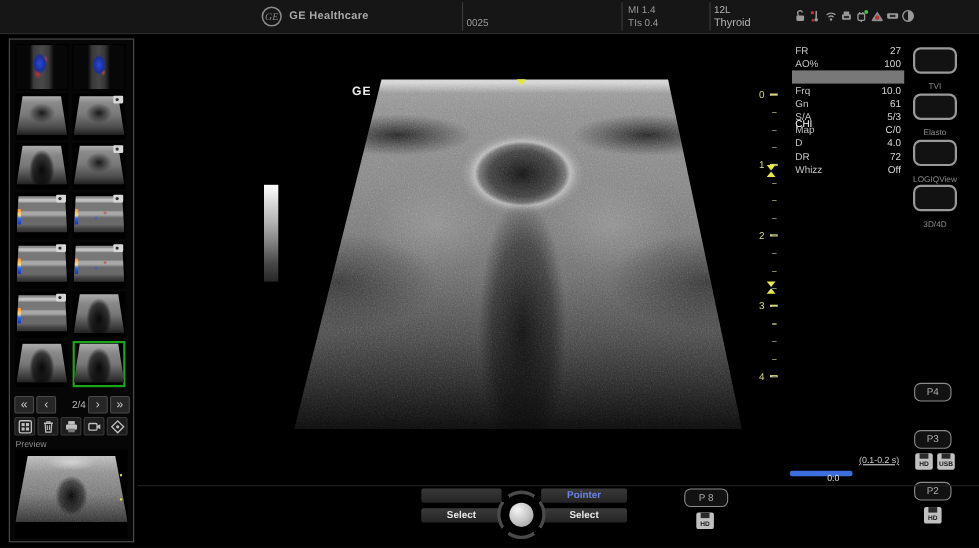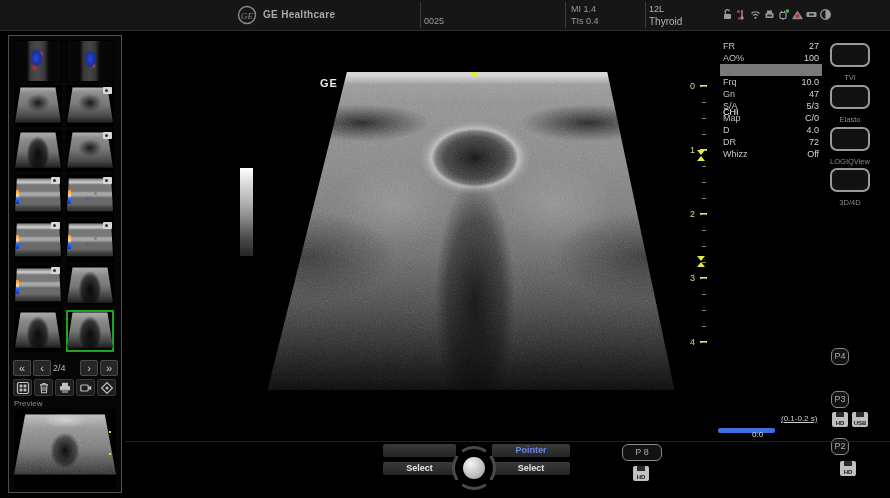--- a/index.html
+++ b/index.html
@@ -47,21 +47,21 @@
     background:linear-gradient(180deg,#ff9030,#ffe080 40%,#3070ff 60%,#1030c0);}
   .dots .img::after{content:"";position:absolute;inset:0;background:
     radial-gradient(2px 2px at 62% 44%, #d04040, rgba(0,0,0,0) 90%),
     radial-gradient(2px 2px at 44% 56%, #3858d8, rgba(0,0,0,0) 90%);}
   .clipicon{position:absolute;top:2px;right:2px;width:9px;height:7px;background:#d8d8d8;border-radius:1px;}
   .clipicon::after{content:"";position:absolute;left:2px;top:2px;width:3px;height:3px;background:#333;border-radius:50%;}
 
   .pager{position:absolute;left:4px;top:323px;width:105px;height:17px;display:flex;gap:2px;align-items:center;}
   .pbtn{width:18px;height:16px;background:#262626;border:1px solid #4a4a4a;border-radius:2px;color:#cfcfcf;
         font-size:11px;line-height:12px;padding:0;text-align:center;font-family:inherit;}
-  .pageno{flex:1;text-align:left;font-size:9px;color:#b8b8b8;}
+  .pageno{flex:1;text-align:right;font-size:9px;color:#b8b8b8;}
   .tools{position:absolute;left:4px;top:343px;display:flex;gap:2px;}
   .tbtn{width:19px;height:17px;background:#1e1e1e;border:1px solid #383838;border-radius:2px;display:flex;align-items:center;justify-content:center;padding:0;}
   .prevlabel{position:absolute;left:5px;top:363px;font-size:8px;color:#8a8a8a;}
   .previmg{position:absolute;left:5px;top:373px;width:102px;height:80px;background:#000;overflow:hidden;}
   .pimg{position:absolute;inset:0;clip-path:polygon(11% 7%,89% 7%,100% 82%,0% 82%);background:
     radial-gradient(18px 22px at 50% 52%, rgba(0,0,0,.92), rgba(0,0,0,.5) 60%, rgba(0,0,0,0) 82%),
     radial-gradient(30px 10px at 50% 14%, rgba(235,235,235,.55), rgba(0,0,0,0) 75%),
     linear-gradient(180deg,#b8b8b8 8%,#909090 25%,#787878 50%,#404040 75%,#101010 95%);}
   .pdot{position:absolute;width:2px;height:2px;background:#d8d84a;right:5px;}
 
@@ -109,21 +109,21 @@
 
   
   .cinebar{position:absolute;left:718px;top:428px;width:57px;height:5px;background:#3c6edd;border-radius:2px;}
   .cinepos{position:absolute;left:752px;top:430px;font-size:8px;color:#e0e0e0;}
   .cinerange{position:absolute;left:781px;top:414px;font-size:8px;color:#cccccc;text-decoration:underline;}
 
   
   .softitem{position:absolute;left:819px;width:62px;text-align:center;}
   .sbtn{display:inline-block;width:36px;height:20px;border:2px solid #9a9a9a;border-radius:7px;background:#121212;}
   .slabel{margin-top:2px;font-size:7.5px;color:#8a8a8a;}
-  .pkey{position:absolute;width:18px;height:17px;background:#121212;border:1px solid #8a8a8a;border-radius:6px;
+  .pkey{position:absolute;width:34px;height:17px;background:#121212;border:1px solid #8a8a8a;border-radius:6px;
         color:#ababab;font-size:9px;font-family:inherit;line-height:15px;text-align:center;padding:0;}
   .floppy{position:relative;width:16px;height:15px;background:#c0c0c0;border-radius:2px;overflow:hidden;}
   .floppy::before{content:"";position:absolute;top:0;left:4px;width:8px;height:5px;background:#2a2a2a;}
   .flabel{position:absolute;bottom:0;left:0;right:0;text-align:center;font-size:6px;line-height:8px;font-weight:bold;color:#151515;}
   .storerow{position:absolute;left:832px;top:412px;display:flex;gap:4px;}
   .p2floppy{position:absolute;left:840px;top:461px;}
 
   
   .bottomline{position:absolute;left:125px;top:441px;width:765px;height:1px;background:#222;}
   .kbar{position:absolute;height:13px;background:linear-gradient(180deg,#3a3a3a,#242424);border-radius:2px;
@@ -357,21 +357,21 @@
       <div class="prow hl">
           <span class="pl">CHI</span>
           <span class="pv"></span>
         </div>
       <div class="prow">
           <span class="pl">Frq</span>
           <span class="pv">10.0</span>
         </div>
       <div class="prow">
           <span class="pl">Gn</span>
-          <span class="pv">47</span>
+          <span class="pv">61</span>
         </div>
       <div class="prow">
           <span class="pl">S/A</span>
           <span class="pv">5/3</span>
         </div>
       <div class="prow">
           <span class="pl">Map</span>
           <span class="pv">C/0</span>
         </div>
       <div class="prow">

